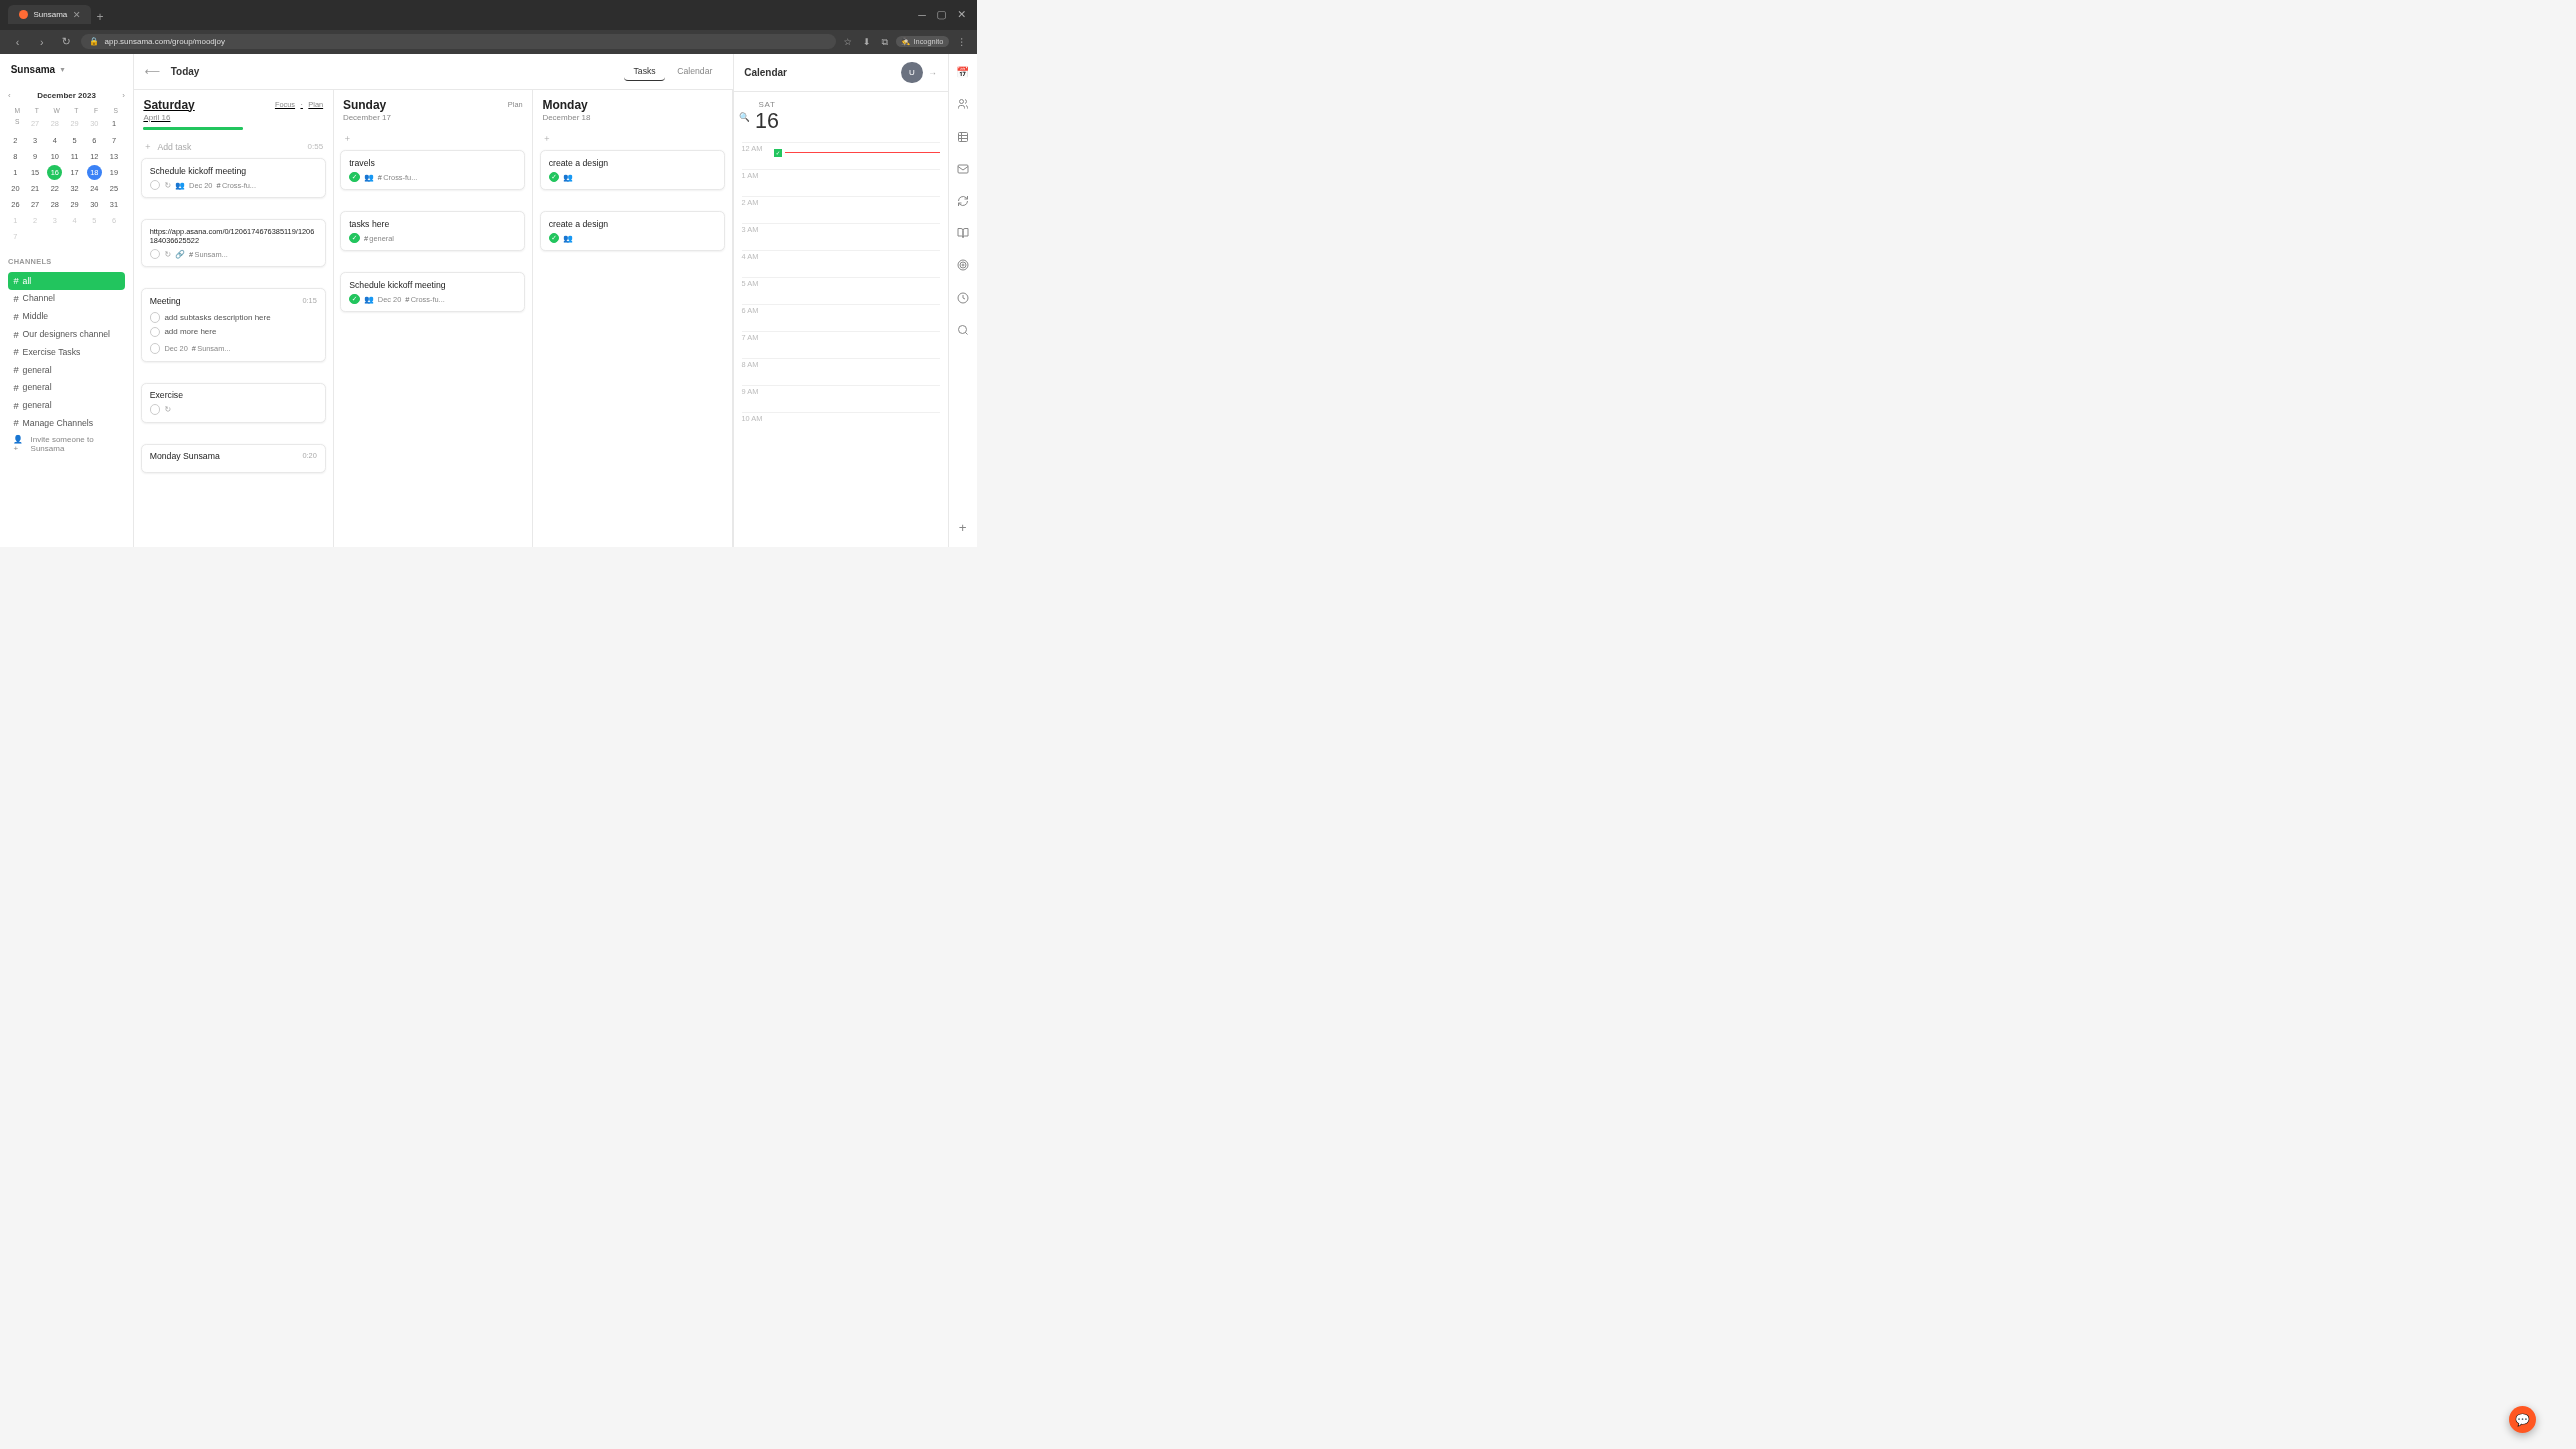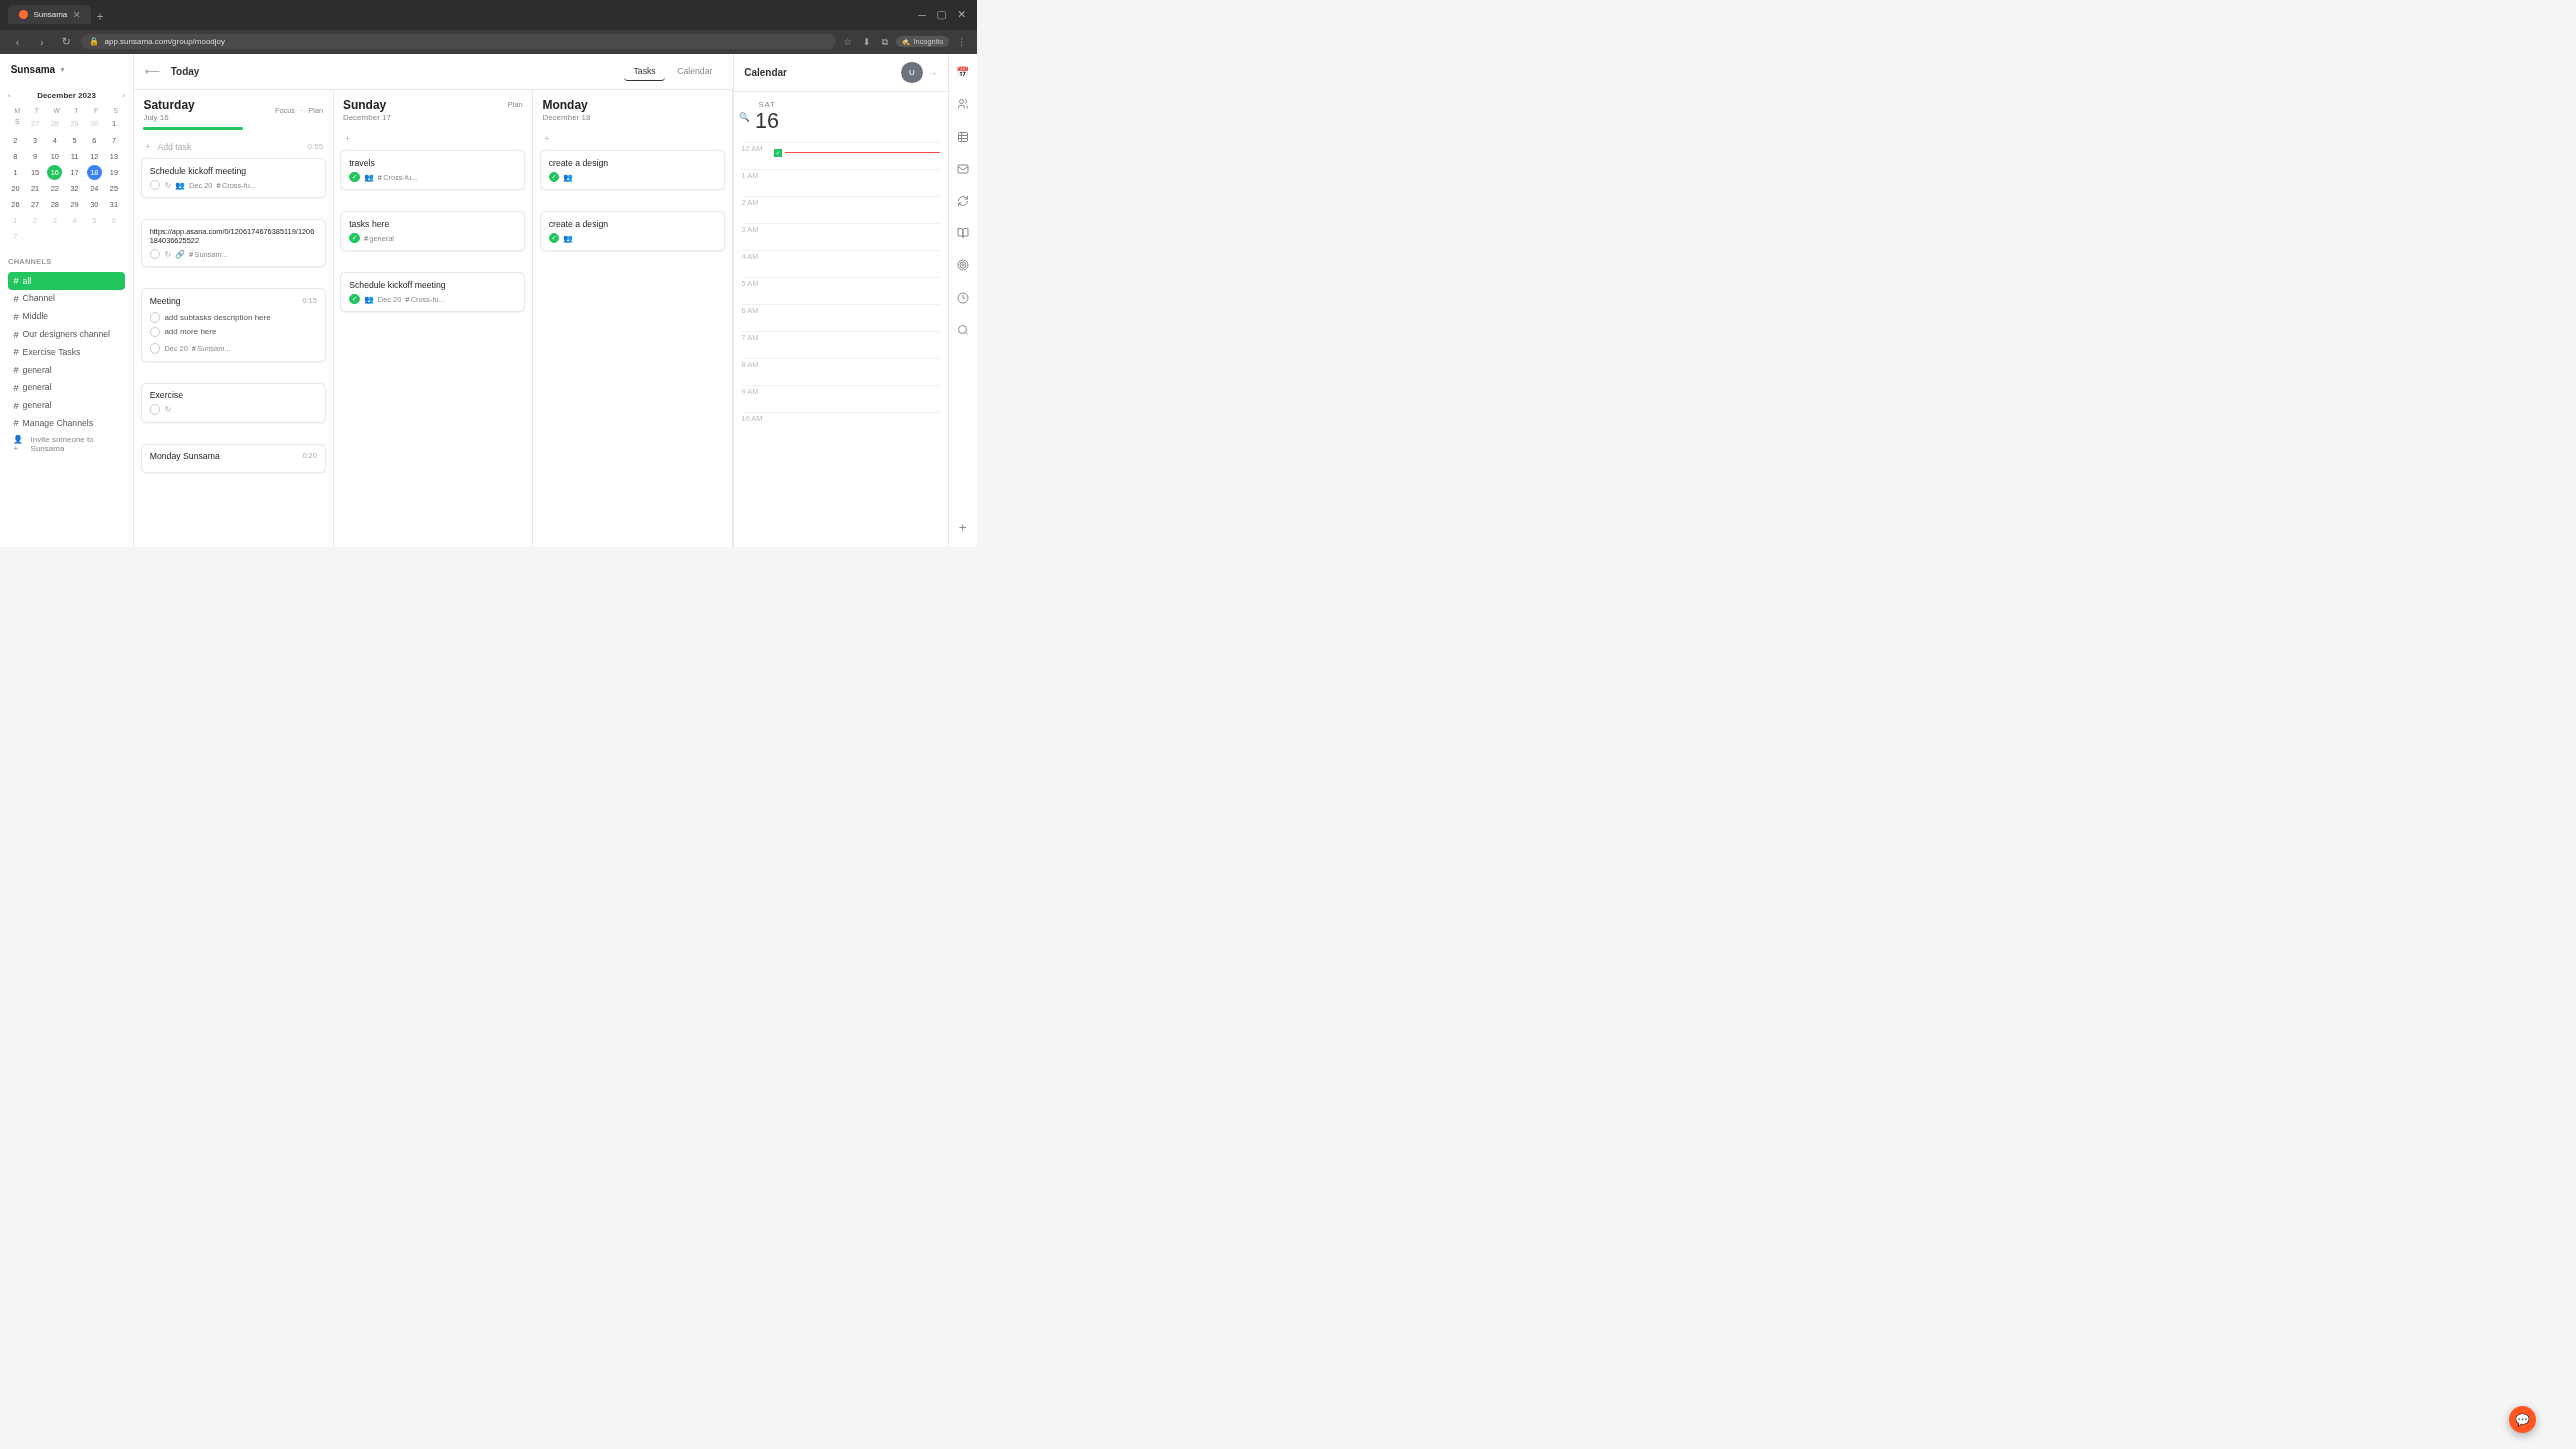--- a/index.html
+++ b/index.html
@@ -270,24 +270,24 @@
       <div class="view-tabs">
         <div class="view-tab active">Tasks</div>
         <div class="view-tab">Calendar</div>
       </div>
     </div>
 
     <div class="days-container">
 
       <div class="day-column">
         <div class="day-header">
-          <div style="display:flex;justify-content:space-between;align-items:center;">
+          <div style="display:flex;justify-content:space-between;align-items:flex-start;text-decoration:underline;">
             <div>
               <div class="day-name">Saturday</div>
-              <div class="day-date">July 16</div>
+              <div class="day-date">April 16</div>
             </div>
             <div class="day-actions">
               <span>Focus</span>
               <span>·</span>
               <span>Plan</span>
             </div>
           </div>
         </div>
         <div class="day-progress"></div>
         <div class="day-tasks">

